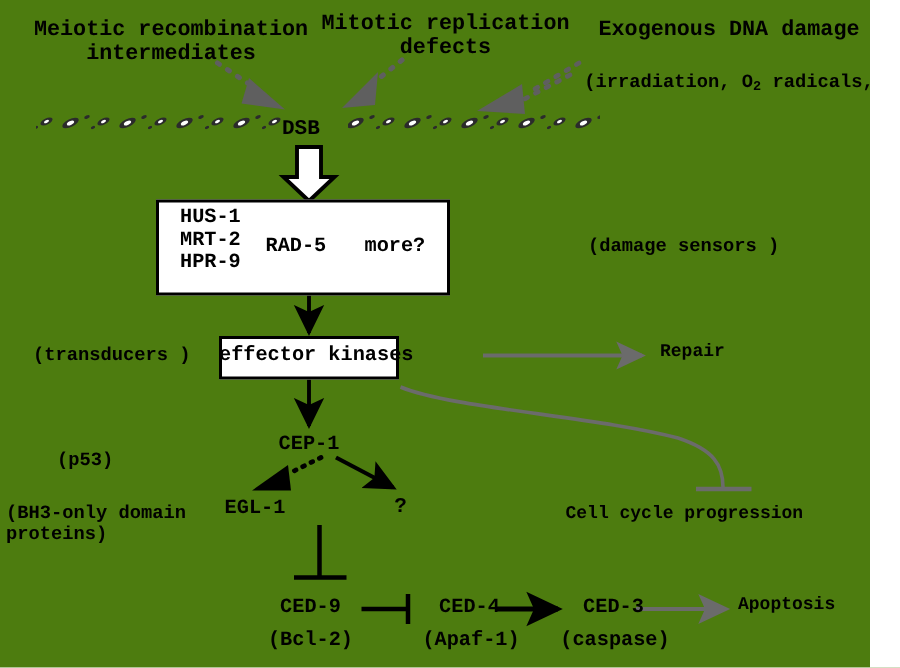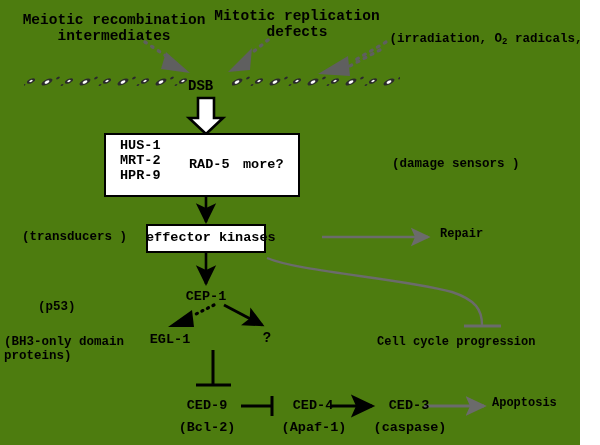--- a/index.html
+++ b/index.html
@@ -145,35 +145,36 @@
     <div>Meiotic recombination</div>
     <div>intermediates</div>
   </div>
 
   <div class="lbl ctr t-source" style="left:212px; top:8px; width:170px;">
     <div>Mitotic replication</div>
     <div>defects</div>
   </div>
 
   <div class="lbl ctr t-source" style="left:378px; top:12px; width:216px;">
+    <div>Exogenous DNA damage</div>
     <div class="t-sub" style="margin-top:20px;">
       <span>(irradiation, O</span><sub>2</sub><span> radicals,</span>
     </div>
   </div>
 
   <div class="lbl t-dsb" style="left:188px; top:79px;">DSB</div>
 
   <div class="box" style="left:104px; top:133px; width:196px; height:64px;"></div>
 
   <div class="lbl t-sensor" style="left:120px; top:138px; text-align:left;">
     <div>HUS-1</div>
     <div>MRT-2</div>
     <div>HPR-9</div>
   </div>
-  <div class="lbl t-sensor" style="left:189px; top:157px;text-align:center;">RAD-5</div>
+  <div class="lbl t-sensor" style="left:177px; top:157px;text-align:center;">RAD-5</div>
   <div class="lbl t-sensor" style="left:243px; top:157px;">more?</div>
 
   <div class="lbl t-side" style="left:392px; top:157px;">(damage sensors )</div>
 
   <div class="box" style="left:146px; top:224px; width:120px; height:29px;"></div>
   <div class="lbl ctr t-kinase" style="left:146px; top:230px; width:120px;">effector kinases</div>
 
   <div class="lbl t-side" style="left:22px; top:230px;">(transducers )</div>
 
   <div class="lbl t-out" style="left:440px; top:228px;">Repair</div>

